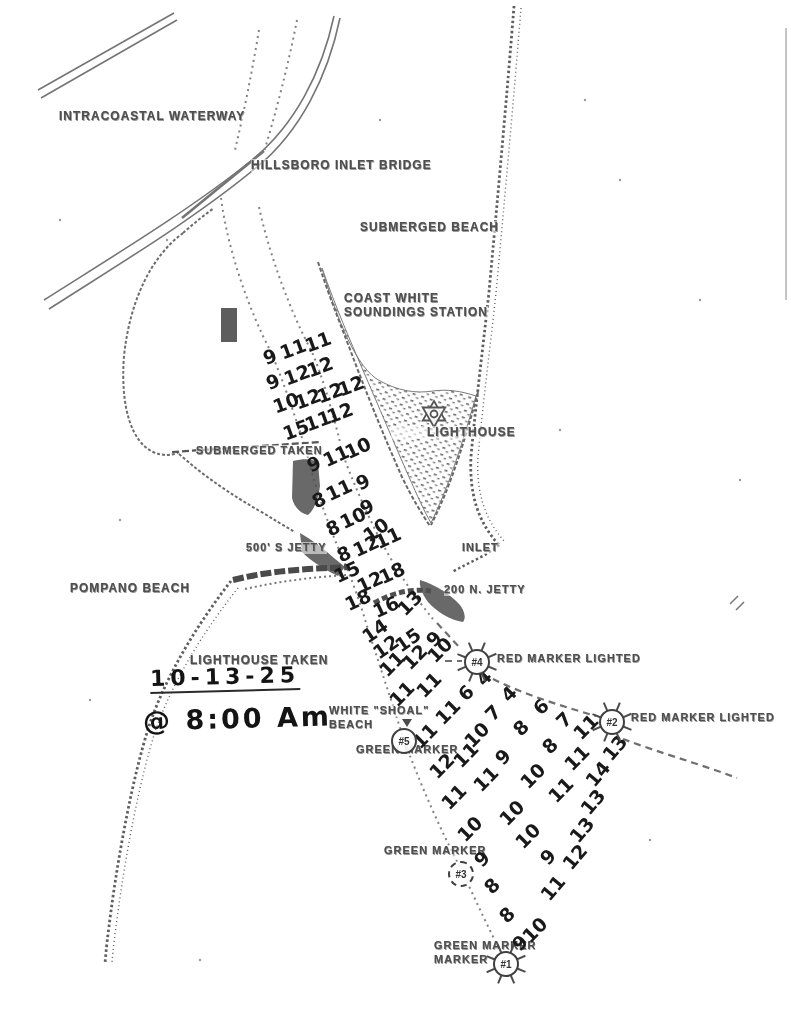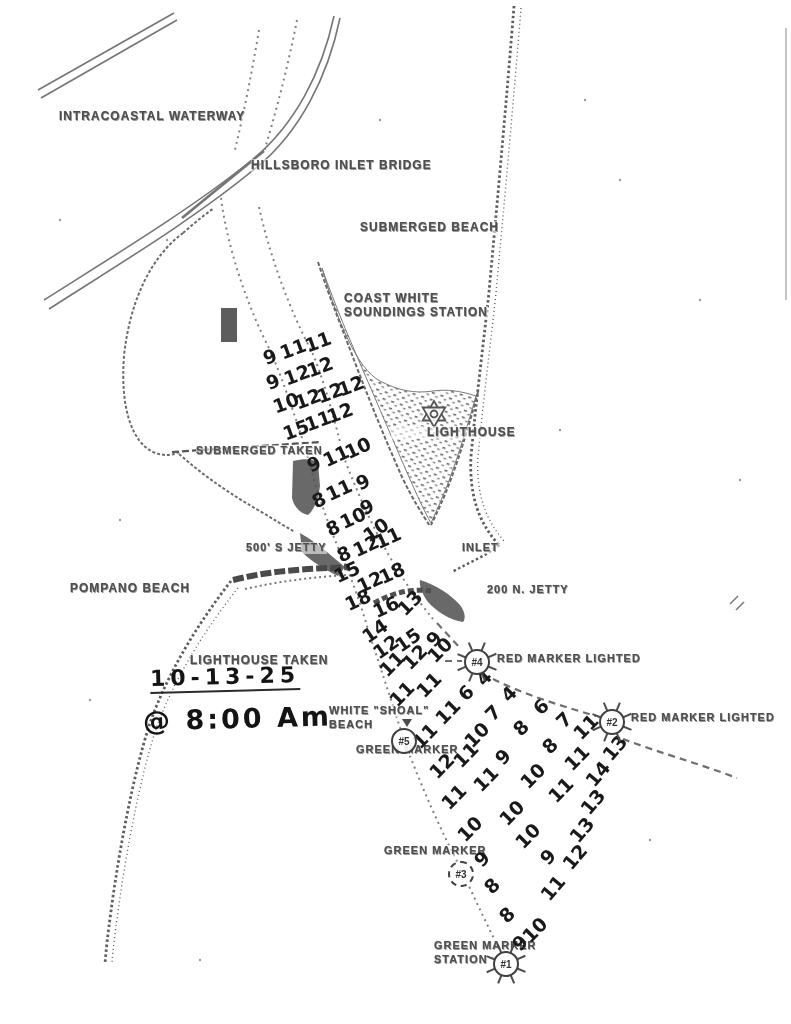--- a/index.html
+++ b/index.html
@@ -142,31 +142,31 @@
   <div class="layer" id="labels-layer">
       <div class="lbl" style="left: 59px; top: 110px; font-size: 12px;">INTRACOASTAL WATERWAY</div>
       <div class="lbl" style="left: 251px; top: 159px; font-size: 12px;">HILLSBORO INLET BRIDGE</div>
       <div class="lbl" style="left: 360px; top: 221px; font-size: 12px;">SUBMERGED BEACH</div>
       <div class="lbl" style="left: 344px; top: 292px; font-size: 12px;">COAST WHITE</div>
       <div class="lbl" style="left: 344px; top: 306px; font-size: 12px;">SOUNDINGS STATION</div>
       <div class="lbl" style="left: 391px; top: 426px; font-size: 12px; padding-left: 36px;">LIGHTHOUSE</div>
       <div class="lbl" style="left: 196px; top: 445px; font-size: 11px;">SUBMERGED TAKEN</div>
       <div class="lbl" style="left: 246px; top: 542px; font-size: 11px;">500' S JETTY</div>
       <div class="lbl" style="left: 462px; top: 542px; font-size: 11px;">INLET</div>
-      <div class="lbl" style="left: 487px; top: 584px; font-size: 11px;">200 N. JETTY</div>
+      <div class="lbl" style="left: 444px; top: 584px; font-size: 11px;">200 N. JETTY</div>
       <div class="lbl" style="left: 70px; top: 582px; font-size: 12px;">POMPANO BEACH</div>
       <div class="lbl" style="left: 190px; top: 654px; font-size: 12px;">LIGHTHOUSE TAKEN</div>
       <div class="lbl" style="left: 329px; top: 705px; font-size: 11px;">WHITE "SHOAL"</div>
       <div class="lbl" style="left: 329px; top: 719px; font-size: 11px;">BEACH</div>
       <div class="lbl" style="left: 356px; top: 744px; font-size: 11px;">GREEN MARKER</div>
       <div class="lbl" style="left: 497px; top: 653px; font-size: 11px;">RED MARKER LIGHTED</div>
       <div class="lbl" style="left: 631px; top: 712px; font-size: 11px;">RED MARKER LIGHTED</div>
       <div class="lbl" style="left: 384px; top: 845px; font-size: 11px;">GREEN MARKER</div>
       <div class="lbl" style="left: 434px; top: 940px; font-size: 11px;">GREEN MARKER</div>
-      <div class="lbl" style="left: 434px; top: 954px; font-size: 11px;">STATION</div>
+      <div class="lbl" style="left: 434px; top: 954px; font-size: 11px;">MARKER</div>
     </div>
   <div class="layer" id="hand-layer">
       <div class="hand u" style="left: 150px; top: 664px; font-size: 22px; letter-spacing: 5px;">10-13-25</div>
       <div class="hand" style="left: 143px; top: 703px; font-size: 27px; letter-spacing: 3px;">@ 8:00 Am</div>
     </div>
   <div class="layer" id="soundings-layer">
       <div class="snd" style="left: 270px; top: 357px; transform: translate(-50%, -50%) rotate(-20deg);">9</div>
       <div class="snd" style="left: 293px; top: 349px; transform: translate(-50%, -50%) rotate(-20deg);">11</div>
       <div class="snd" style="left: 318px; top: 342px; transform: translate(-50%, -50%) rotate(-20deg);">11</div>
       <div class="snd" style="left: 273px; top: 382px; transform: translate(-50%, -50%) rotate(-20deg);">9</div>

